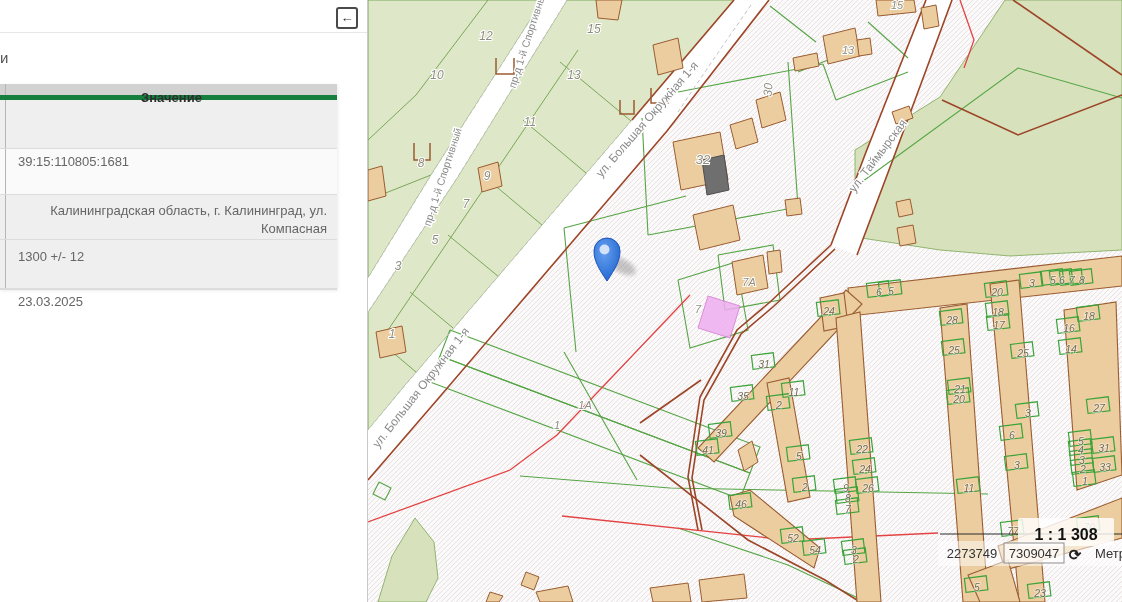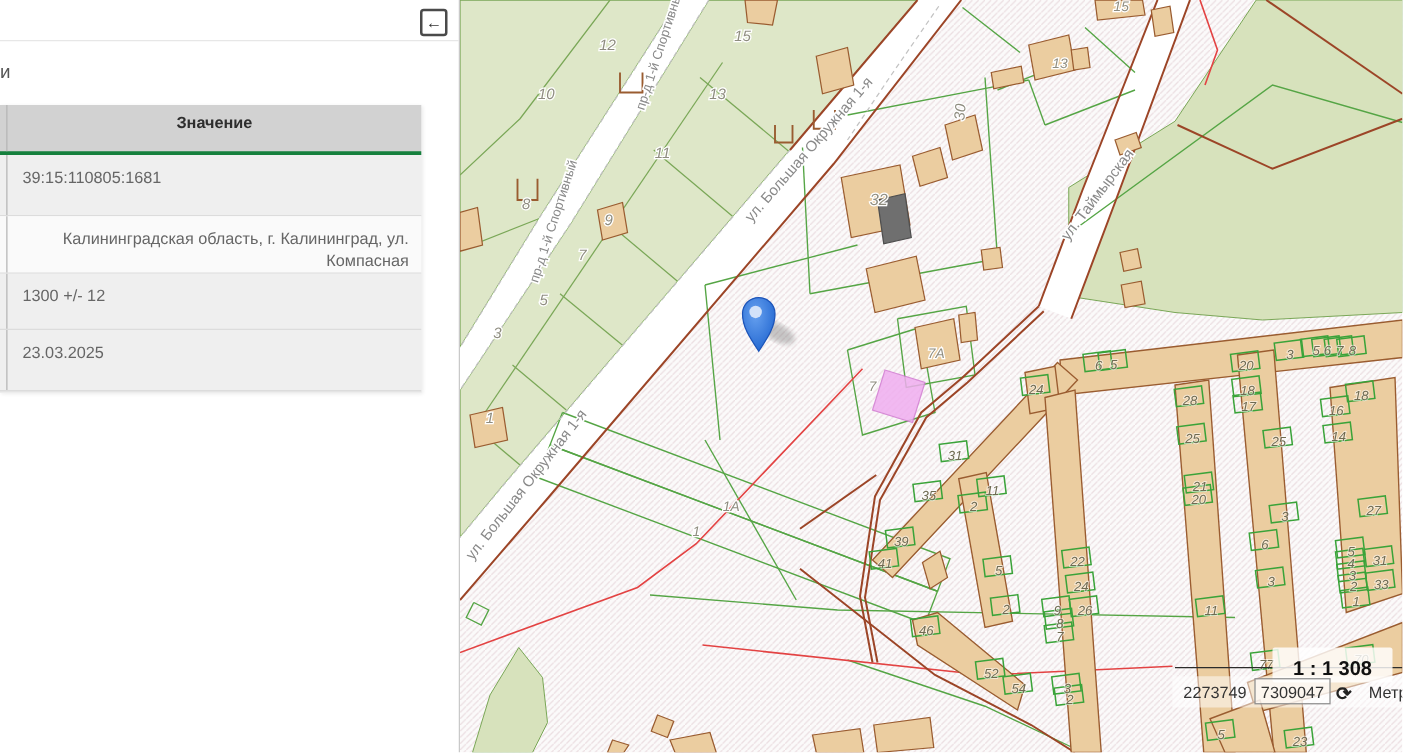--- a/index.html
+++ b/index.html
@@ -10,27 +10,27 @@
   
   .panel { position:relative; width:368px; height:602px; background:#fff;
     border-right:1px solid #c9c9c9; flex:0 0 auto; z-index:5; }
   .panel-top { height:33px; border-bottom:1px solid #e7e7e7; position:relative; }
   .back-btn { position:absolute; top:7px; right:9px; width:22px; height:22px;
     background:#fff; border:2px solid #4a4a4a; border-radius:3px; color:#333;
     font-size:13px; line-height:18px; text-align:center; cursor:pointer; padding:0; }
   .partial-title { margin:16px 0 0 0; font-size:15px; color:#555; height:20px; }
   .attr-table { margin-top:15px; width:337px; border-bottom:1px solid #dcdcdc;
     box-shadow:1px 1px 3px rgba(0,0,0,0.08); }
-  .thead { display:flex; height:40px; background:#d2d2d2; border-bottom:3px solid #15803d; }
+  .thead { display:flex; height:16px; background:#d2d2d2; border-bottom:5px solid #15803d; }
   .stub { width:6px; border-right:1px solid #b5b5b5; flex:0 0 auto; }
   .hcell { flex:1; font-weight:bold; font-size:13px; color:#2e2e2e;
     text-align:center; line-height:28px; }
   .trow { display:flex; border-bottom:1px solid #dcdcdc; }
   .trow .cell { flex:1; font-size:13px; color:#666; line-height:1.35;
-    padding:9px 10px 6px 12px; }
+    padding:9px 10px 6px 12px;margin-top:44px; }
   .bg-a { background:#efefef; }
   .bg-b { background:#fafafa;text-align:right; }
   .h-49{height:49px} .h-46{height:46px} .h-45{height:45px} .h-75{height:75px}
 
   
   .map { position:relative; width:754px; height:602px; flex:0 0 auto; }
   svg text { user-select:none; }
   .lbl-street { fill:#8a8a8a; paint-order:stroke; stroke:#ffffff; stroke-width:2.6px;
     font-family:"Liberation Sans",sans-serif; }
   .lbl-parcel { fill:#8f8d80; font-style:italic; paint-order:stroke; stroke:#ffffff;

